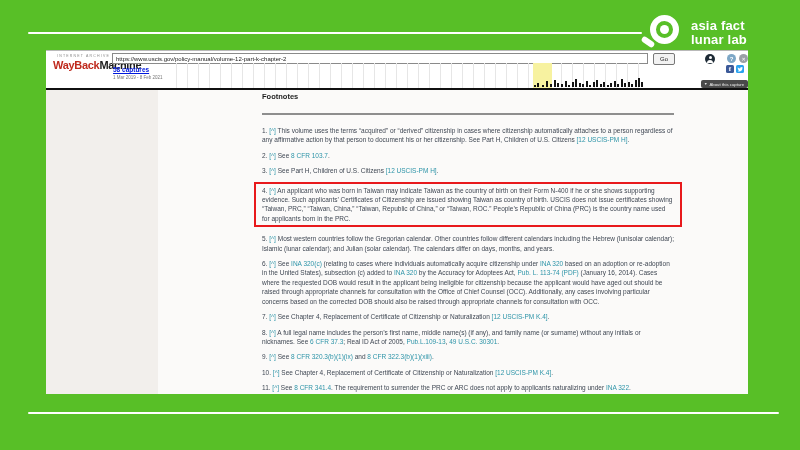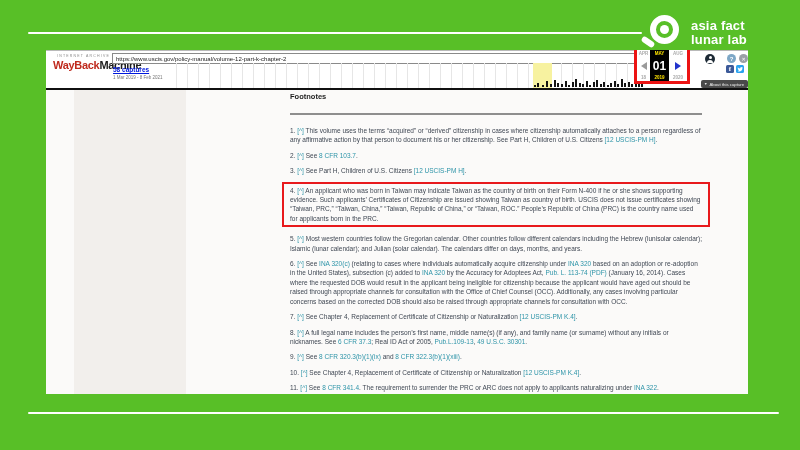--- a/index.html
+++ b/index.html
@@ -55,21 +55,21 @@
   .circ.help{left:681px;top:3px;width:9px;height:9px;background:#7da7c6;font-size:6px;font-weight:bold;}
   .circ.close{left:693px;top:3px;width:9px;height:9px;background:#9aa0a6;font-size:5px;}
   .sq{position:absolute;width:8px;height:8px;border-radius:1.5px;display:flex;align-items:center;justify-content:center;}
   .sq.fb{left:680px;top:14px;background:#3b5998;color:#fff;font-size:7px;font-weight:bold;font-family:"Liberation Serif",serif;}
   .sq.tw{left:690px;top:14px;background:#2aa3ef;}
   .about-bar{position:absolute;left:655px;top:29px;width:47px;height:8px;background:#4a4a4a;color:#eee;
              font-size:4.3px;border-radius:2px;display:flex;align-items:center;padding:0 3px;box-sizing:border-box;z-index:5;white-space:nowrap;}
   .about-bar .caret{font-size:3.5px;margin-right:2px;}
 
   
-  .content{position:absolute;top:40px;left:0;right:0;bottom:0;margin-left:28px;}
+  .content{position:absolute;top:40px;left:0;right:0;bottom:0;}
   .left-strip{position:absolute;left:0;top:0;width:112px;height:100%;background:#f2efec;}
   .fncol{position:absolute;left:216px;top:0;width:412px;}
   .fn-heading{font-size:7.5px;font-weight:bold;color:#1e1e1e;margin:2px 0 0;}
   .fn-rule{border:none;border-top:2px solid #8e8e8e;margin:12px 0 11px;}
   p.fn{font-size:6.5px;line-height:9.4px;color:#3f4753;margin:0 0 6px;}
   p.fn.boxed{border:2px solid #e8191c;margin:3px -8px 7px;padding:2px 6px;}
   .lnk{color:#2d94a8;}
 </style>
 </head>
 <body>
@@ -128,37 +128,20 @@
           <div class="bar" style="left: 441px; height: 3px;"></div>
           <div class="bar" style="left: 445px; height: 8px;"></div>
           <div class="bar" style="left: 448px; height: 4px;"></div>
           <div class="bar" style="left: 452px; height: 5px;"></div>
           <div class="bar" style="left: 455px; height: 3px;"></div>
           <div class="bar" style="left: 459px; height: 7px;"></div>
           <div class="bar" style="left: 462px; height: 9px;"></div>
           <div class="bar" style="left: 465px; height: 5px;"></div>
         </div>
 
-      <div class="datenav">
-        <div class="dn-col prev">
-          <span>APR</span>
-          <span class="tri-left"></span>
-          <span>18</span>
-        </div>
-        <div class="dn-col cur">
-          <span>MAY</span>
-          <span class="dn-day">01</span>
-          <span>2019</span>
-        </div>
-        <div class="dn-col next">
-          <span>AUG</span>
-          <span class="tri-right"></span>
-          <span>2020</span>
-        </div>
-      </div>
 
       <div class="circ profile">
           <span class="head"></span>
           <span class="bodyshape"></span>
         </div>
       <div class="circ help">?</div>
       <div class="circ close">✕</div>
       <div class="sq fb">f</div>
       <div class="sq tw">
         <svg width="6" height="6" viewBox="0 0 24 24">

